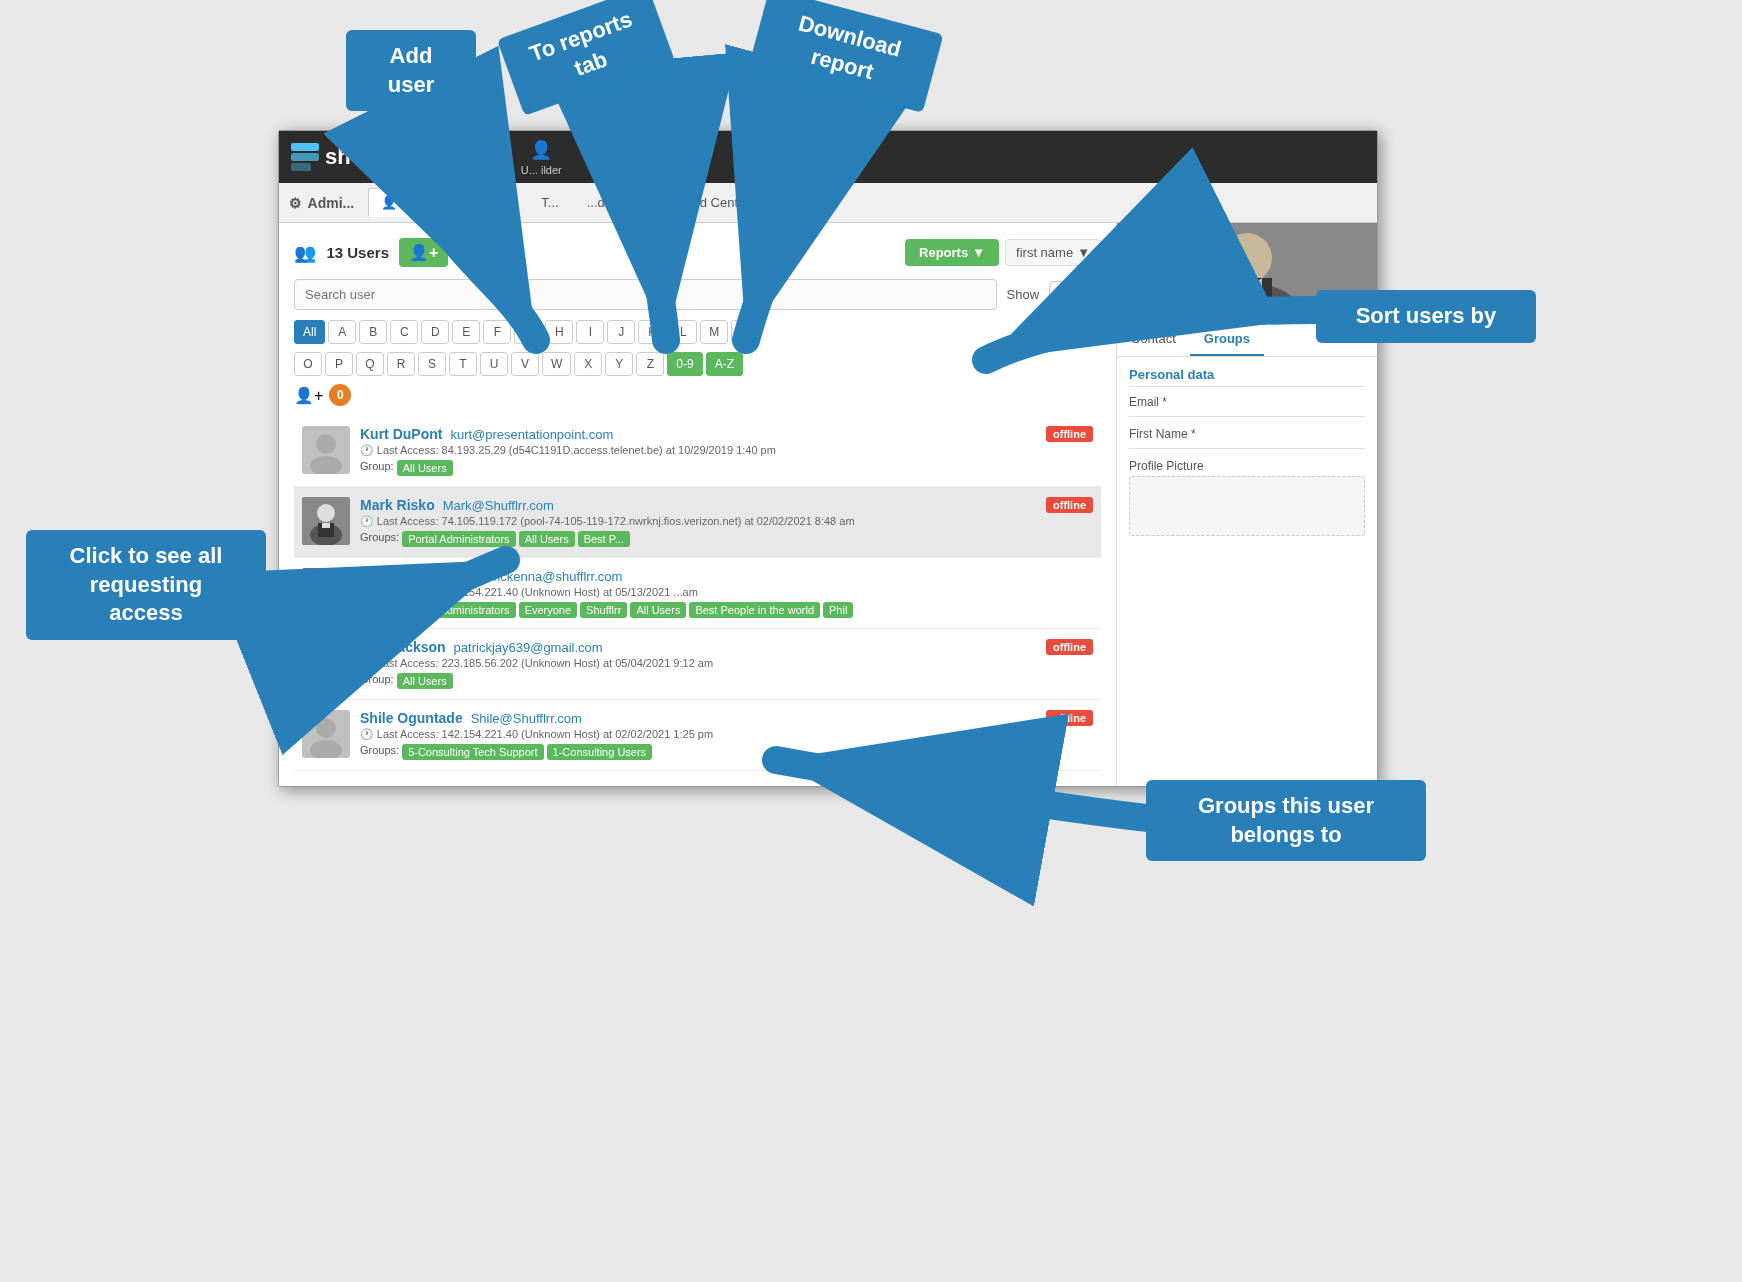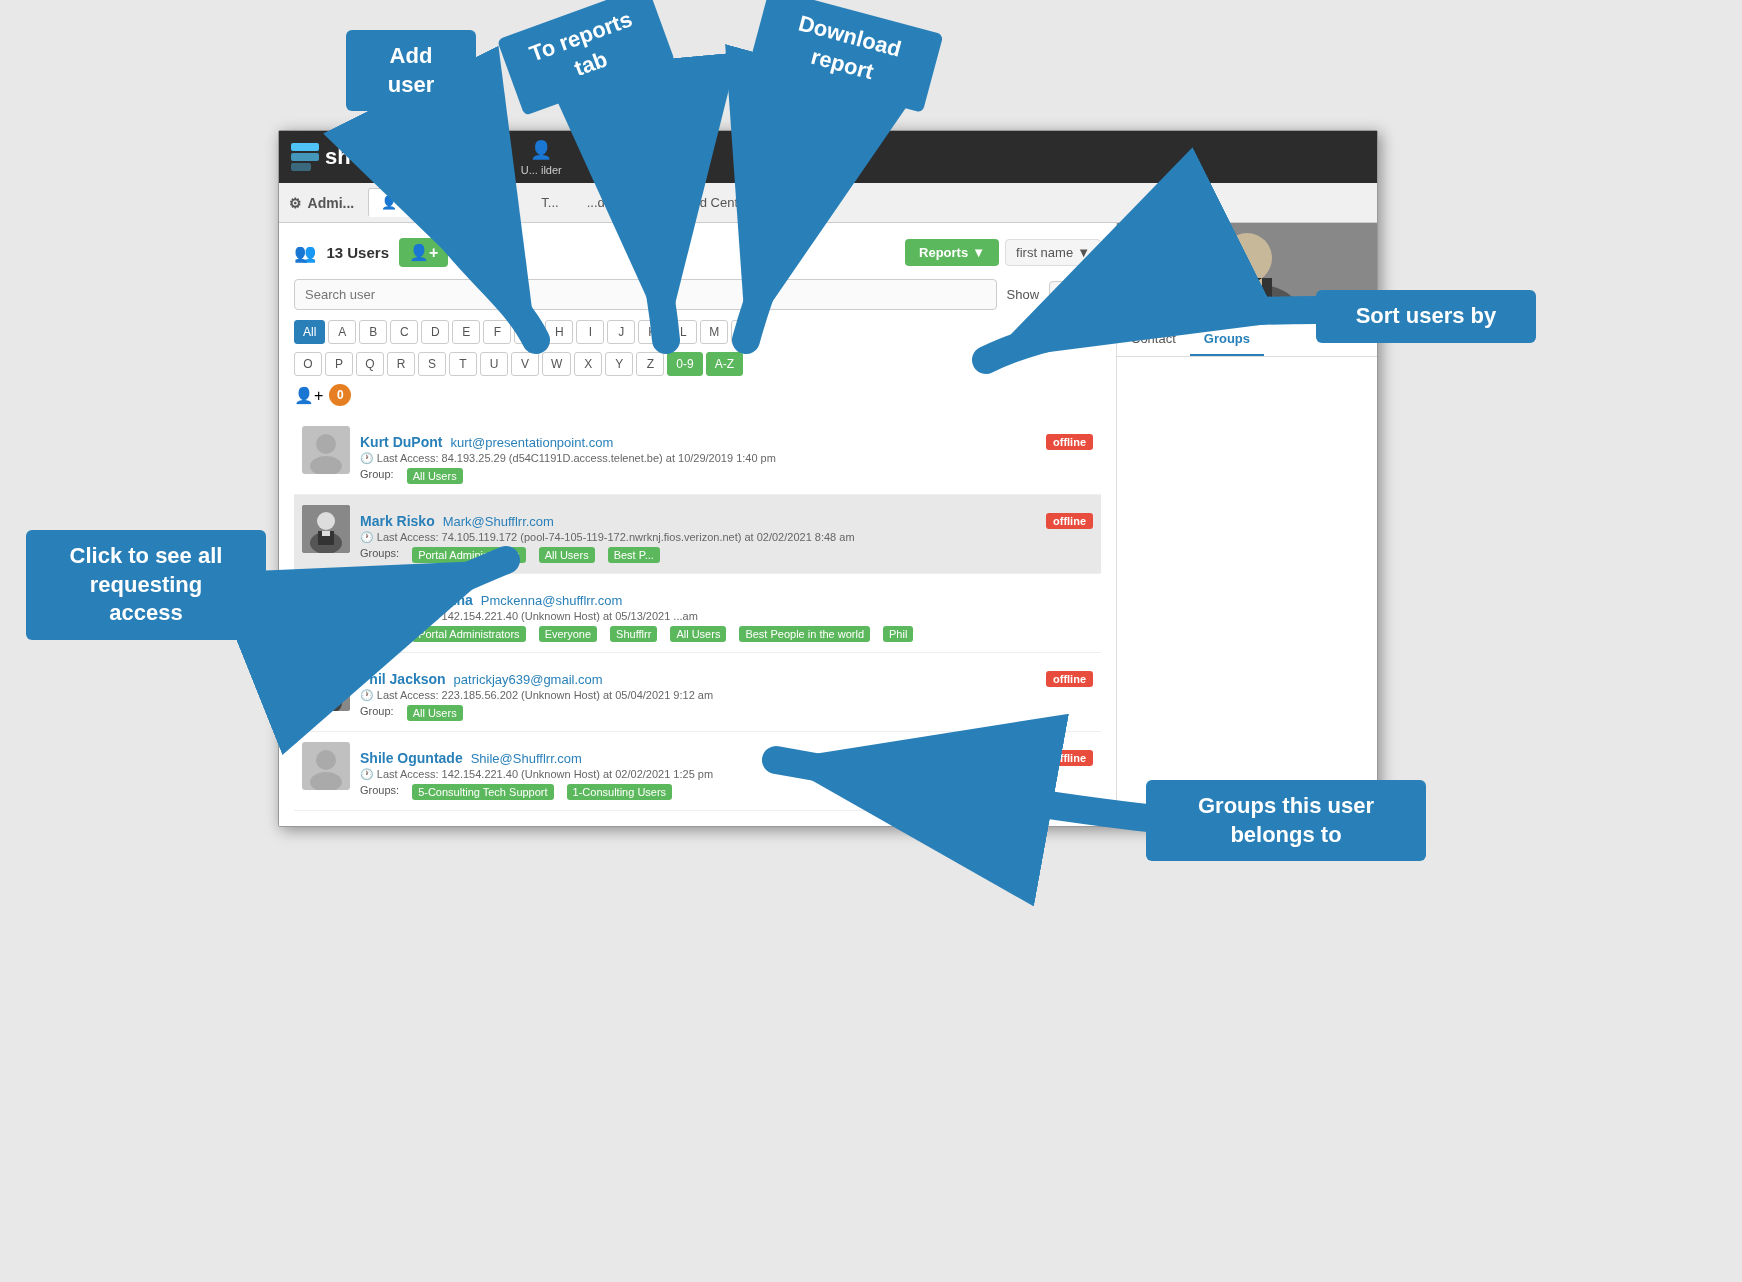--- a/index.html
+++ b/index.html
@@ -288,21 +288,21 @@
       background: #c0c0c0;
       flex-shrink: 0;
       display: flex;
       align-items: center;
       justify-content: center;
       overflow: hidden;
     }
 
     .user-avatar svg { width: 100%; height: 100%; }
 
-    .user-info { flex: 1; margin-top: 8px; }
+    .user-info { flex: 1; }
 
     .user-name-line {
       display: flex;
       align-items: center;
       gap: 8px;
       margin-bottom: 2px;
       flex-wrap: wrap;
     }
 
     .user-name {
@@ -328,21 +328,21 @@
 
     .user-last-access {
       font-size: 11px;
       color: #666;
       margin-bottom: 3px;
     }
 
     .user-groups {
       display: flex;
       flex-wrap: wrap;
-      gap: 13px;
+      gap: 3px;
       margin-top: 3px;
     }
 
     .group-tag {
       background: #5cb85c;
       color: white;
       border-radius: 3px;
       padding: 2px 6px;
       font-size: 11px;
     }
@@ -796,16 +796,34 @@
 
       <div class="right-panel-tabs">
         <div class="right-tab">
           <span>Contact</span>
         </div>
         <div class="right-tab active">
           <span>Groups</span>
         </div>
       </div>
 
+      <div class="right-content">
+        <div class="right-section-title">Personal data</div>
+
+        <div class="right-field">
+          <div class="right-field-label">Email *</div>
+          <div class="right-field-value"></div>
+        </div>
+
+        <div class="right-field">
+          <div class="right-field-label">First Name *</div>
+          <div class="right-field-value"></div>
+        </div>
+
+        <div class="right-field">
+          <div class="right-field-label">Profile Picture</div>
+          <div class="profile-pic-placeholder"></div>
+        </div>
+      </div>
     </div>
 
   </div>
 </div>
 
 </body></html>

